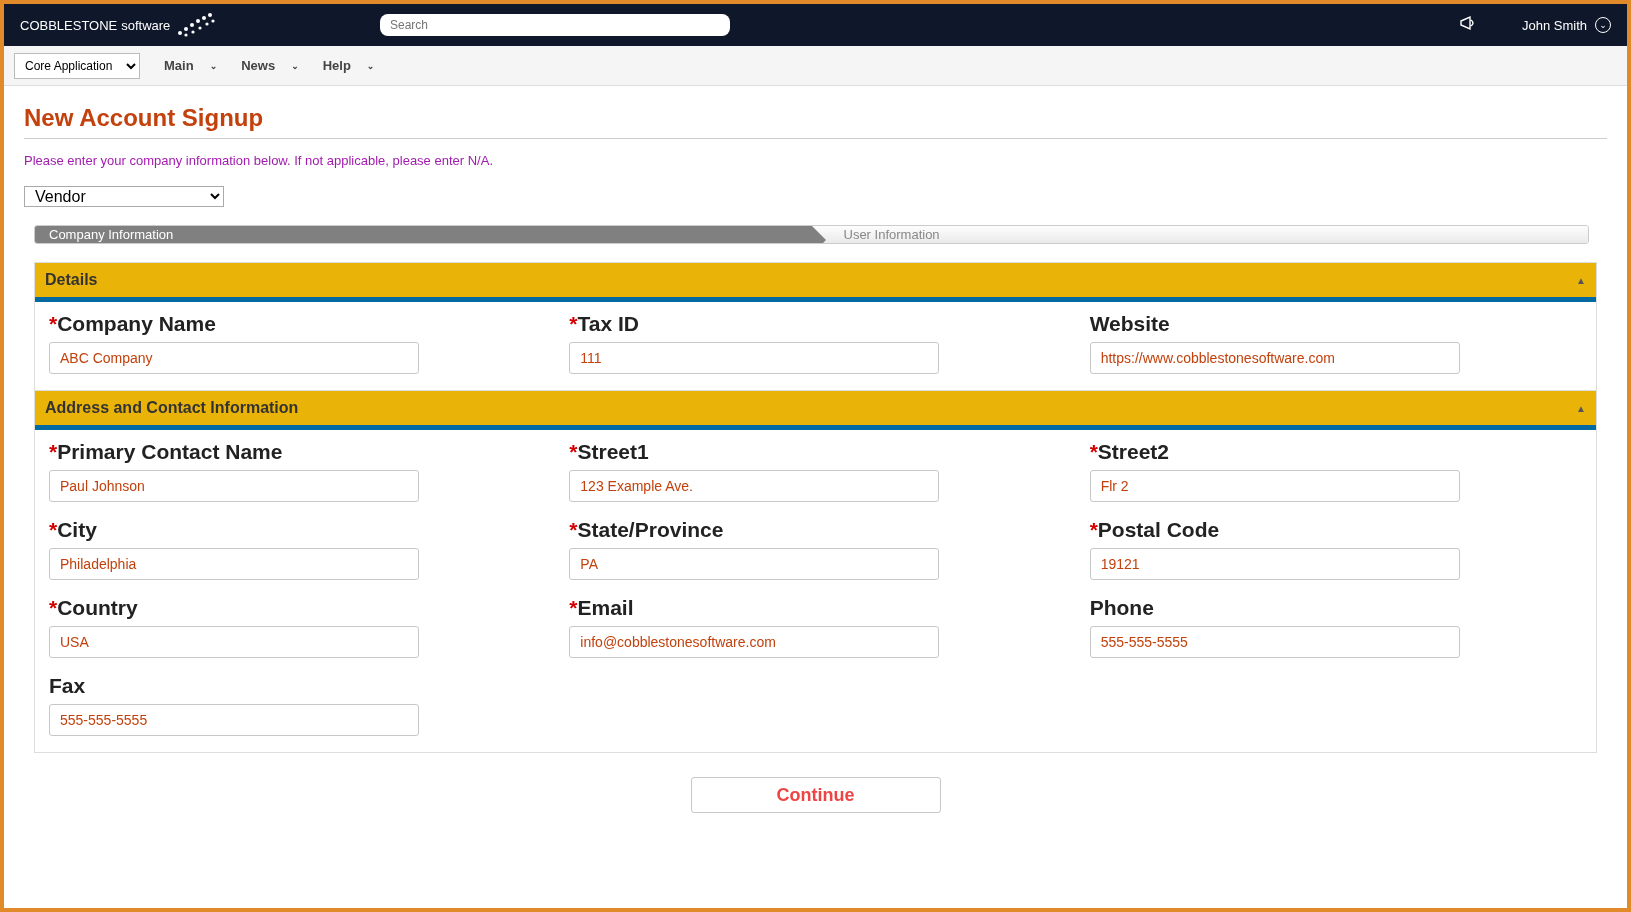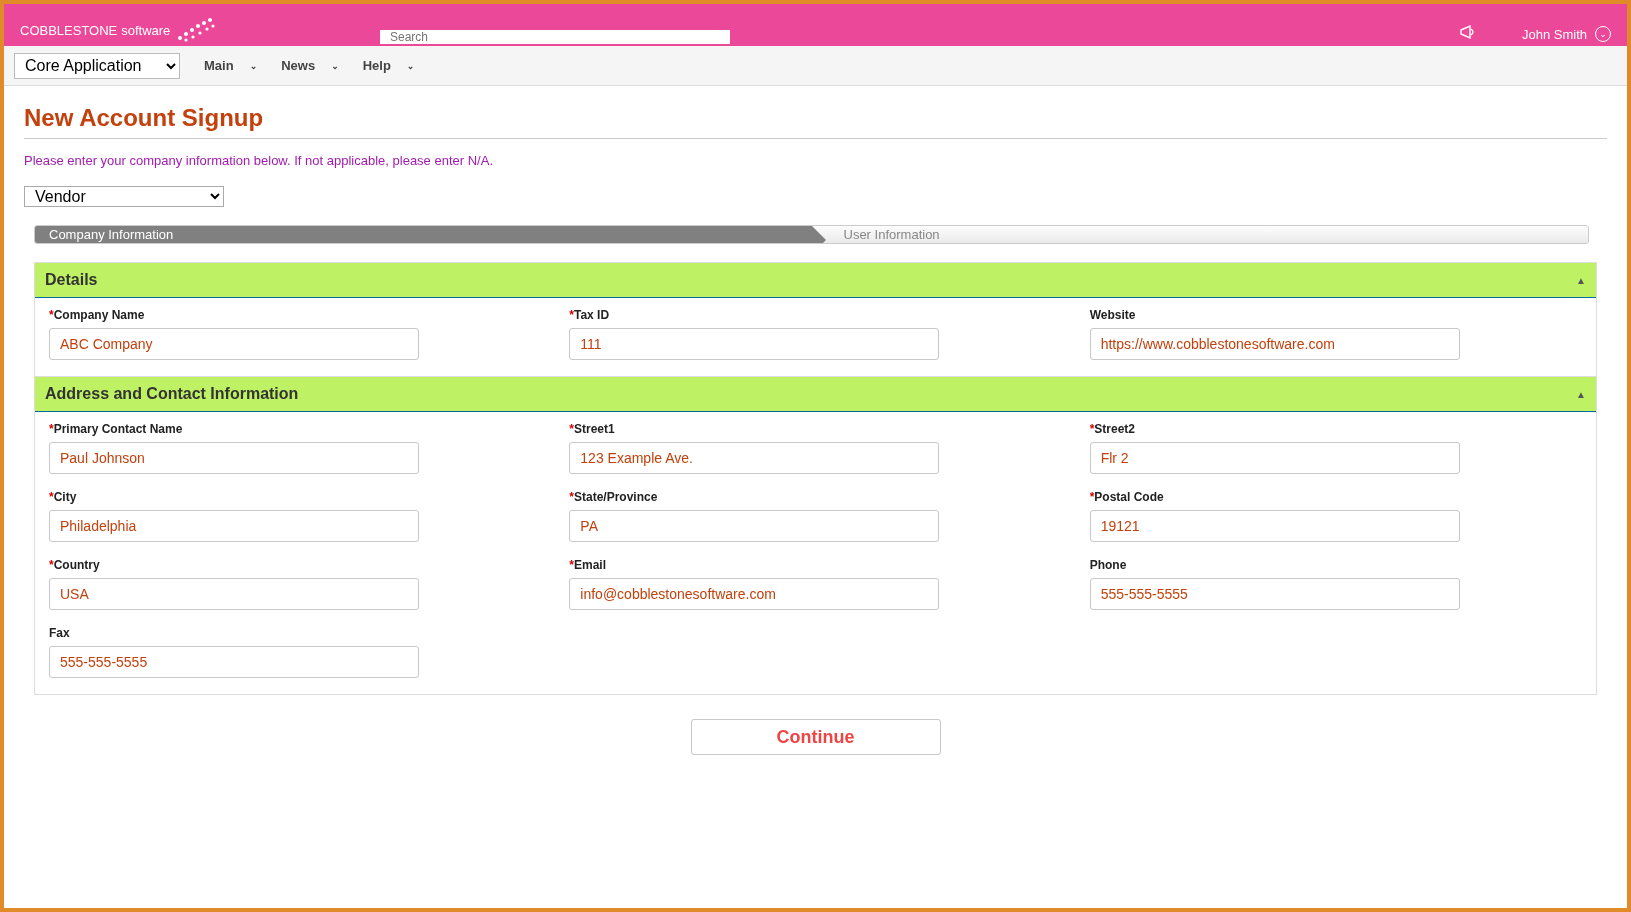--- a/index.html
+++ b/index.html
@@ -8,24 +8,24 @@
     font-size: 14px;
     color: #333;
     border: 4px solid #e08a2a;
     width: 1631px;
     height: 912px;
     overflow: hidden;
     background: #fff;
   }
   
   .topbar {
-    background: #ec4899;
+    background: #0f172a;
     height: 42px;
     display: flex;
-    align-items: flex-end;
+    align-items: center;
     padding: 2px 16px;
     color: #fff;
   }
   .logo {
     display: flex;
     align-items: center;
     gap: 6px;
     min-width: 360px;
   }
   .logo-text {
@@ -35,23 +35,23 @@
   .logo-dots {
     width: 40px;
     height: 28px;
     position: relative;
   }
   .search-wrap {
     flex: 0 0 auto;
   }
   .search-input {
     width: 350px;
-    height: 14px;
+    height: 22px;
     border: none;
-    border-radius: 0;
+    border-radius: 8px;
     padding: 0 10px;
     font-size: 12px;
     color: #555;
   }
   .topbar-right {
     margin-left: auto;
     display: flex;
     align-items: center;
     gap: 44px;
   }
@@ -78,23 +78,23 @@
   .menubar {
     background: #f5f5f5;
     border-bottom: 1px solid #ddd;
     height: 40px;
     display: flex;
     align-items: center;
     padding: 0 10px;
     gap: 24px;
   }
   .app-select {
-    width: 166px;
+    width: 126px;
     height: 26px;
-    font-size: 16px;
+    font-size: 12px;
     padding: 0 6px;
     border: 1px solid #bbb;
     background: #fff;
   }
   .menu-item {
     font-size: 13px;
     color: #444;
     cursor: pointer;
     display: inline-flex;
     align-items: center;
@@ -167,22 +167,22 @@
     border-bottom: 14px solid transparent;
     border-left: 14px solid #808080;
     z-index: 2;
   }
   
   .form-area {
     border: 1px solid #ddd;
     margin: 0 10px;
   }
   .section-header {
-    background: #bef264;
-    border-bottom: 1px solid #0369a1;
+    background: #eab308;
+    border-bottom: 5px solid #0369a1;
     padding: 8px 10px;
     font-size: 16px;
     font-weight: bold;
     color: #333;
     display: flex;
     justify-content: space-between;
     align-items: center;
   }
   .collapse-icon {
     font-size: 10px;
@@ -192,21 +192,21 @@
     padding: 10px 14px 16px 14px;
     display: grid;
     grid-template-columns: repeat(3, 1fr);
     gap: 16px 28px;
   }
   .field {
     display: flex;
     flex-direction: column;
   }
   .field label {
-    font-size: 12px;
+    font-size: 21px;
     font-weight: bold;
     color: #222;
     margin-bottom: 6px;
   }
   .field label .req {
     color: #d40000;
     font-weight: bold;
   }
   .field input {
     height: 32px;

